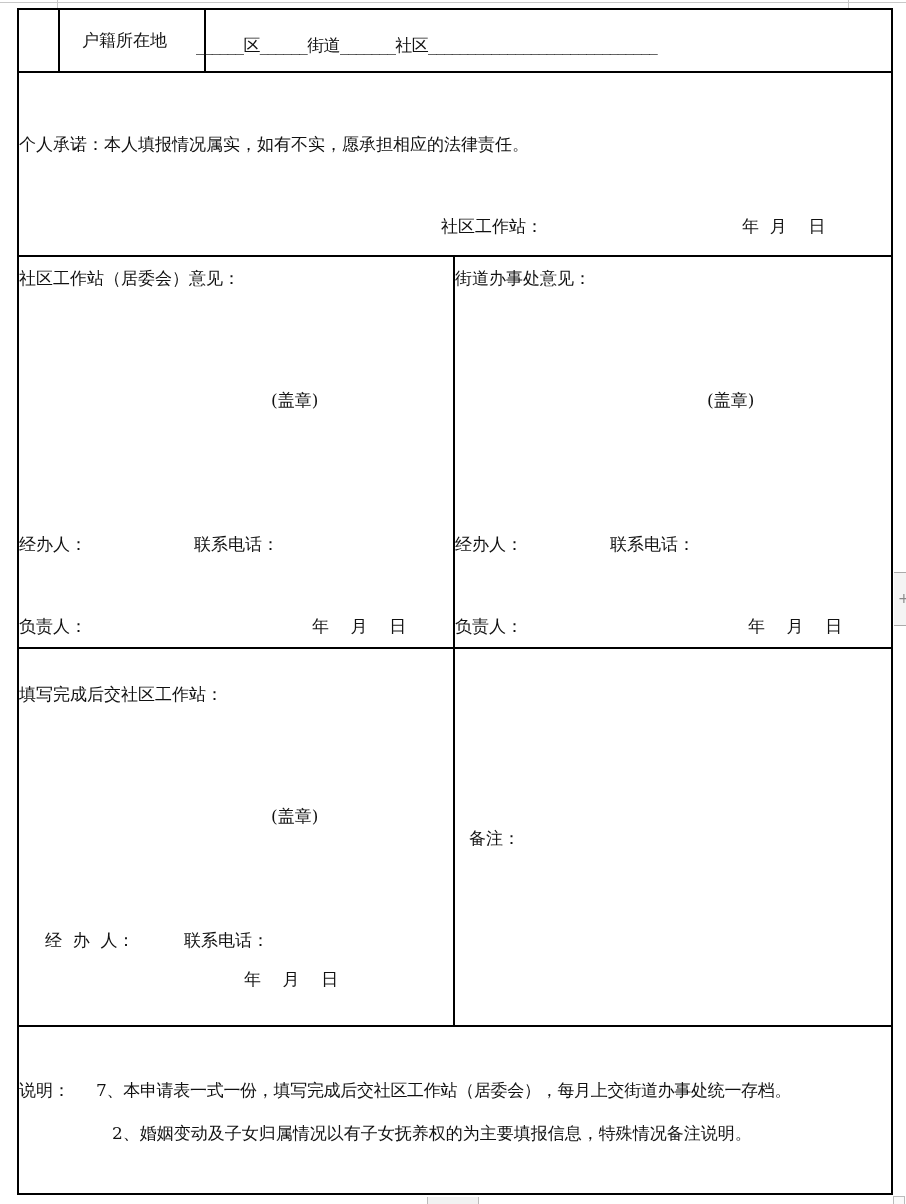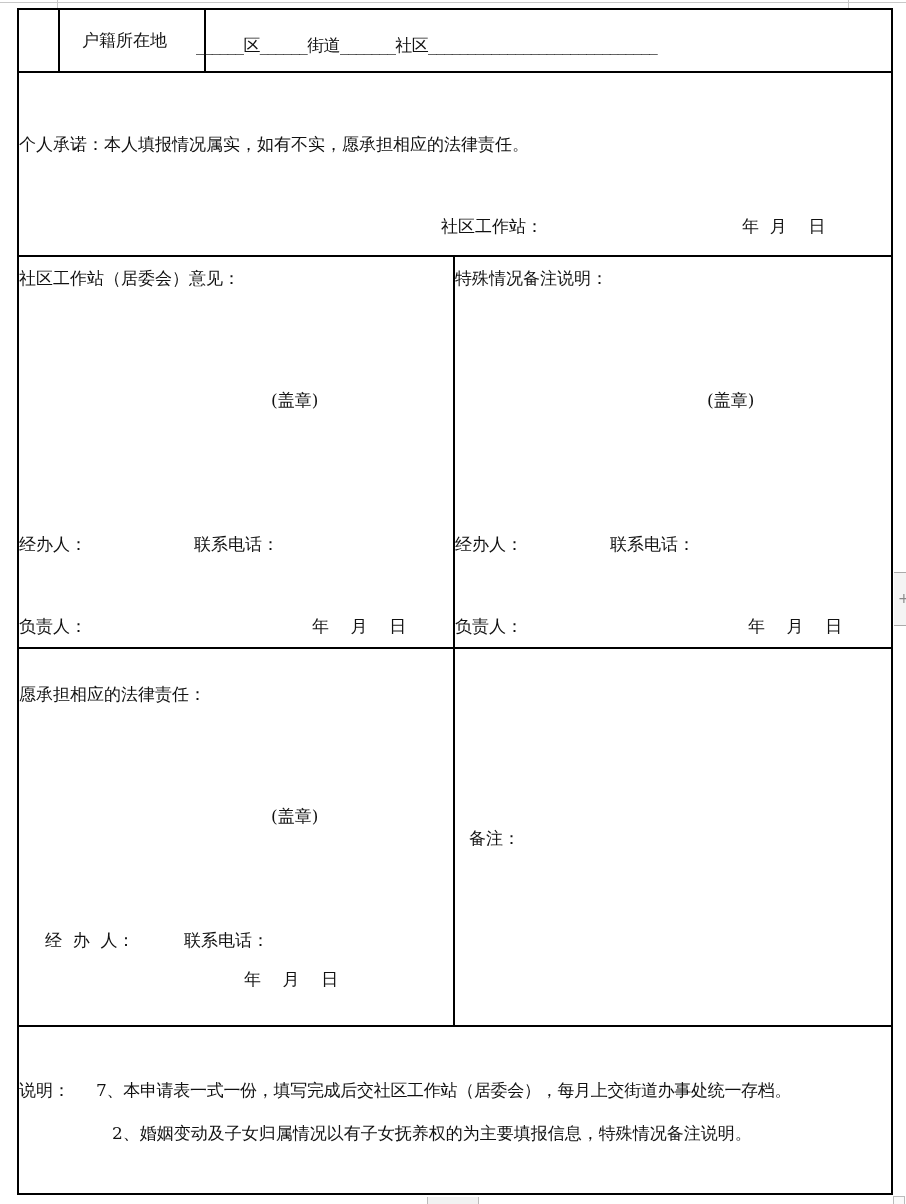--- a/index.html
+++ b/index.html
@@ -42,28 +42,28 @@
 <div class="txt" style="left:545px;top:212px;width:180px;height:26px;"></div>
 <div class="txt" style="left:742px;top:216px;font-size:17px;white-space:pre;">年  月    日</div>
 
 <div class="txt" style="left:19px;top:268px;font-size:17px;">社区工作站（居委会）意见：</div>
 <div class="txt" style="left:271px;top:390px;font-size:17px;">(盖章)</div>
 <div class="txt" style="left:19px;top:534px;font-size:17px;">经办人：</div>
 <div class="txt" style="left:194px;top:534px;font-size:17px;">联系电话：</div>
 <div class="txt" style="left:19px;top:616px;font-size:17px;">负责人：</div>
 <div class="txt" style="left:312px;top:616px;font-size:17px;white-space:pre;">年    月    日</div>
 
-<div class="txt" style="left:455px;top:268px;font-size:17px;">特殊情况备注说明：</div>
+<div class="txt" style="left:455px;top:268px;font-size:17px;">街道办事处意见：</div>
 <div class="txt" style="left:707px;top:390px;font-size:17px;">(盖章)</div>
 <div class="txt" style="left:455px;top:534px;font-size:17px;">经办人：</div>
 <div class="txt" style="left:610px;top:534px;font-size:17px;">联系电话：</div>
 <div class="txt" style="left:455px;top:616px;font-size:17px;">负责人：</div>
 <div class="txt" style="left:748px;top:616px;font-size:17px;white-space:pre;">年    月    日</div>
 
-<div class="txt" style="left:19px;top:684px;font-size:17px;">愿承担相应的法律责任：</div>
+<div class="txt" style="left:19px;top:684px;font-size:17px;">填写完成后交社区工作站：</div>
 <div class="txt" style="left:271px;top:806px;font-size:17px;">(盖章)</div>
 <div class="txt" style="left:5px;top:930px;font-size:17px;white-space:pre;margin-left:40px;">经  办  人：</div>
 <div class="txt" style="left:184px;top:930px;font-size:17px;">联系电话：</div>
 <div class="txt" style="left:244px;top:969px;font-size:17px;white-space:pre;">年    月    日</div>
 
 <div class="txt" style="left:455px;top:828px;font-size:17px;padding-left:14px;">备注：</div>
 <div class="txt" style="left:500px;top:660px;width:385px;height:355px;"></div>
 
 <div class="txt" style="left:19px;top:1080px;font-size:17px;">说明：</div>
 <div class="txt" style="left:96px;top:1080px;font-size:17px;letter-spacing:-0.3px;">7、本申请表一式一份，填写完成后交社区工作站（居委会），每月上交街道办事处统一存档。</div>

